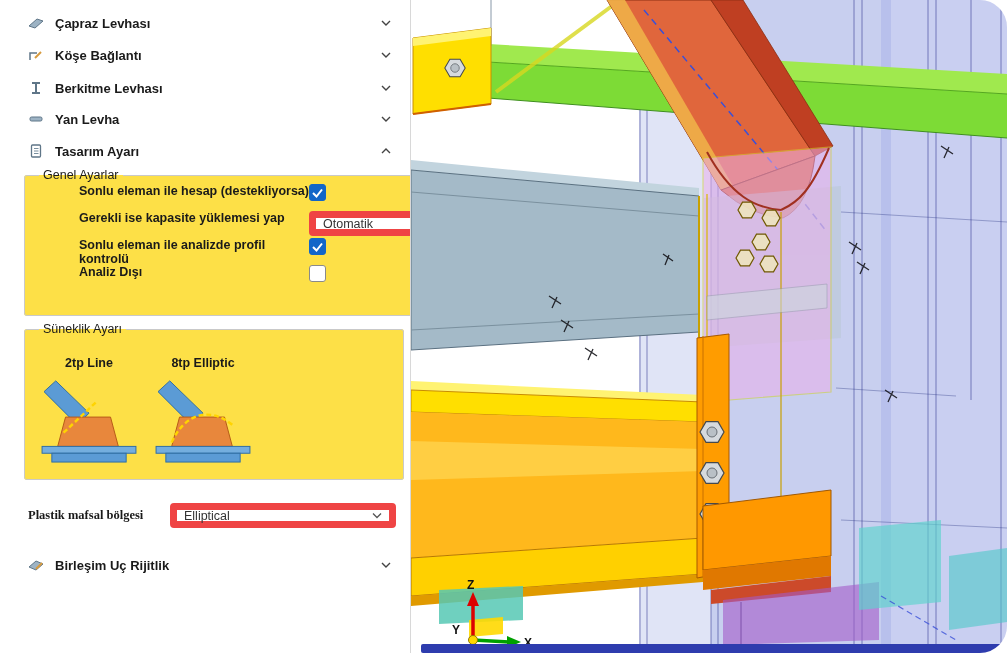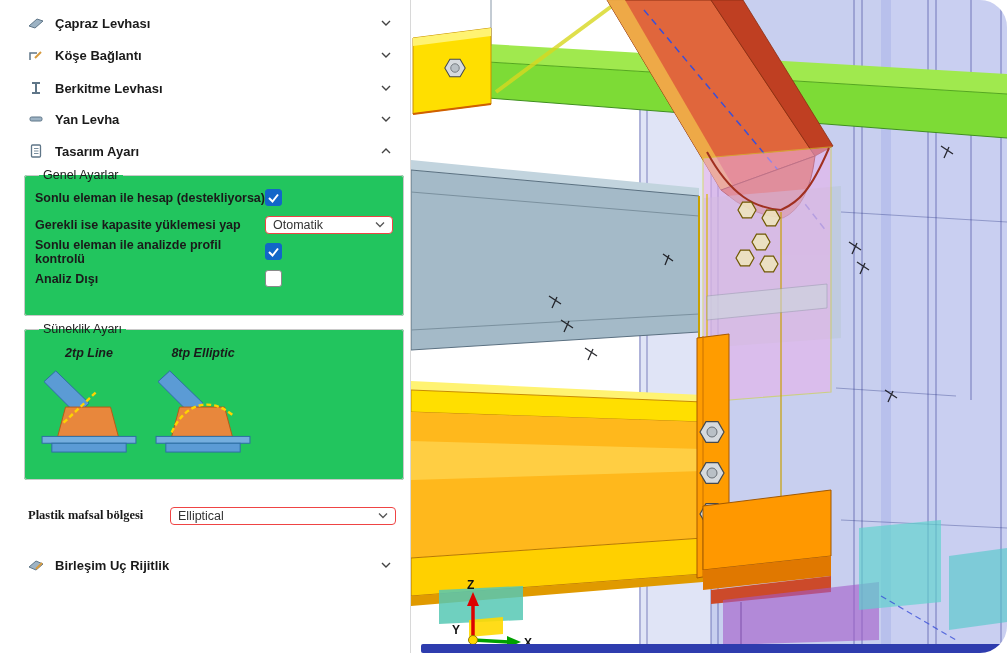--- a/index.html
+++ b/index.html
@@ -7,33 +7,33 @@
        font-family:"Liberation Sans",sans-serif;font-size:13px;color:#1a1a1a;background:#fff;border-radius:27px;}
   
   .sidebar{position:absolute;left:0;top:0;width:410px;height:653px;background:#fff;}
   .divider{position:absolute;left:410px;top:0;width:1px;height:653px;background:#d8d8d8;}
   .section-row{position:absolute;left:0;width:406px;height:30px;display:flex;align-items:center;
                padding-left:28px;box-sizing:border-box;cursor:pointer;background:#fff;}
   .sec-icon{width:18px;height:16px;margin-right:9px;display:flex;align-items:center;}
   .sec-label{font-weight:600;flex:1;font-size:13px;}
   .chevron{margin-right:14px;display:flex;}
   fieldset.group{position:absolute;left:24px;width:380px;border:1px solid #c9c9c9;border-radius:3px;
-                 margin:0;padding:2px 10px 8px;box-sizing:border-box;background:#22c55e;}
+                 margin:0;padding:2px 10px 8px;box-sizing:border-box;background:#fde047;}
   legend{font-size:12.5px;padding:0 4px;margin-left:4px;color:#1a1a1a;}
-  .form-row{display:flex;align-items:center;height:27px;}
+  .form-row{display:flex;height:27px;margin-left:44px;}
   .form-label{flex:0 0 230px;font-weight:600;font-size:12.5px;}
   .checkbox{width:17px;height:17px;border-radius:3px;display:flex;align-items:center;
             justify-content:center;box-sizing:border-box;cursor:pointer;}
   .checkbox.checked{background:#1266c8;border:1px solid #1266c8;}
   .checkbox.unchecked{background:#fff;border:1px solid #8a8a8a;}
-  .select{display:flex;align-items:center;justify-content:space-between;border:1px solid #ef4444;
-          border-radius:4px;height:18px;padding:0 7px;box-sizing:border-box;background:#fff;
+  .select{display:flex;align-items:center;justify-content:space-between;border:7px solid #ef4444;
+          border-radius:4px;height:25px;padding:0 7px;box-sizing:border-box;background:#fff;
           cursor:pointer;font-size:12.5px;color:#333;}
   .select-sm{width:128px;}
-  .duct-row{display:flex;margin-top:8px;font-style:italic;}
+  .duct-row{display:flex;margin-top:18px;}
   .duct-option{width:108px;margin-right:6px;cursor:pointer;}
   .duct-label{font-weight:600;font-size:12.5px;text-align:center;white-space:nowrap;
               overflow:hidden;height:18px;}
   .duct-img{width:100px;height:88px;display:block;margin:2px auto 0;}
   .plastic-row{position:absolute;top:502px;left:28px;width:370px;display:flex;align-items:center;height:27px;}
   .plastic-row .form-label{flex:0 0 142px;font-family:Liberation Serif, serif;}
   .plastic-row .select{width:226px;}
   
   .viewport{position:absolute;left:411px;top:0;width:596px;height:653px;background:#fff;cursor:crosshair;}
   .vtext{font:bold 12px "Liberation Sans",sans-serif;fill:#111;}

